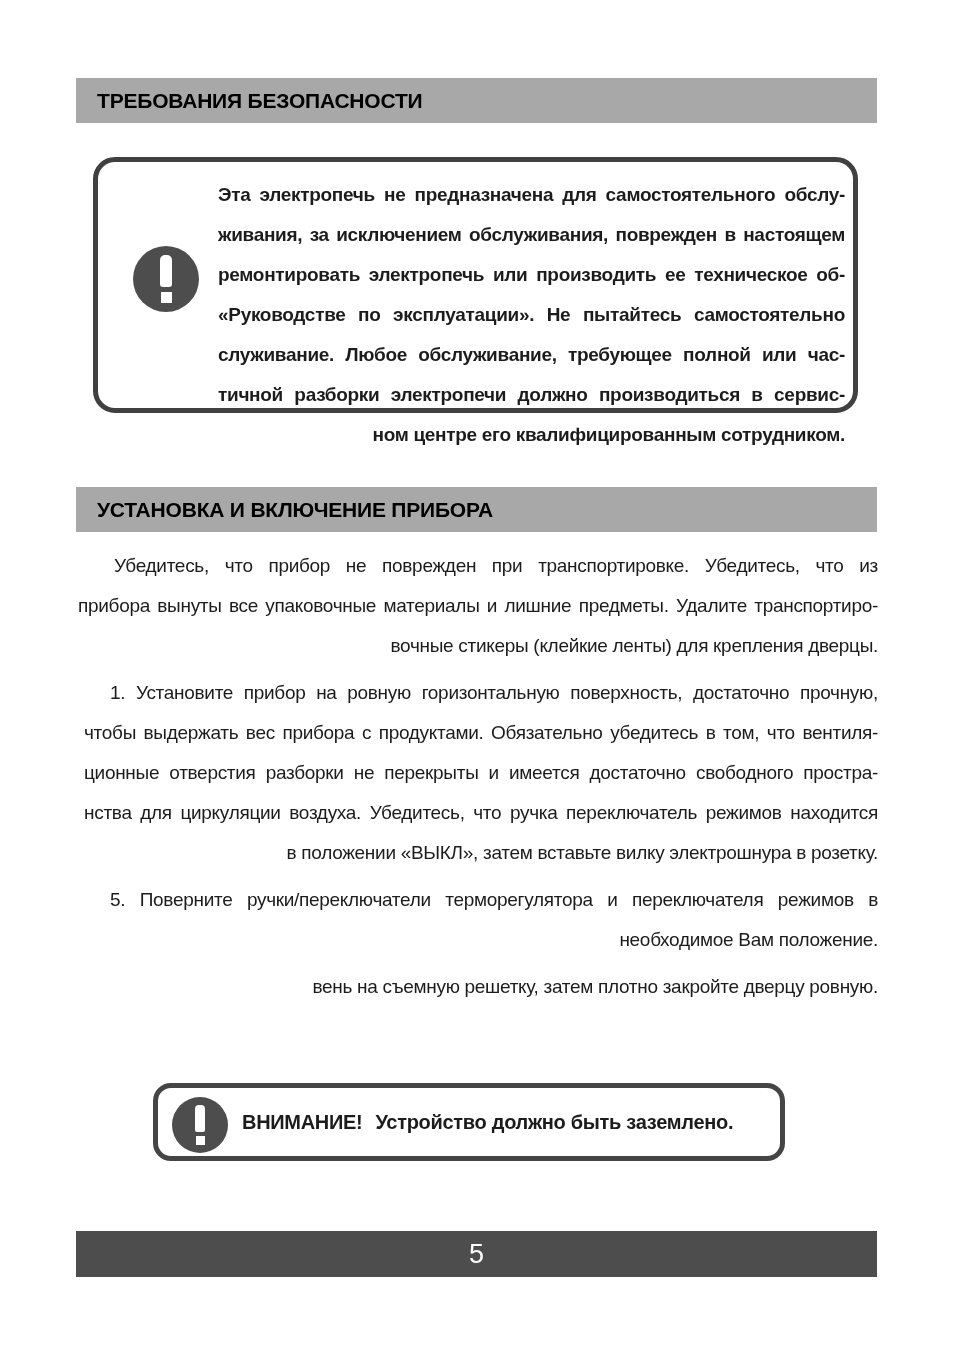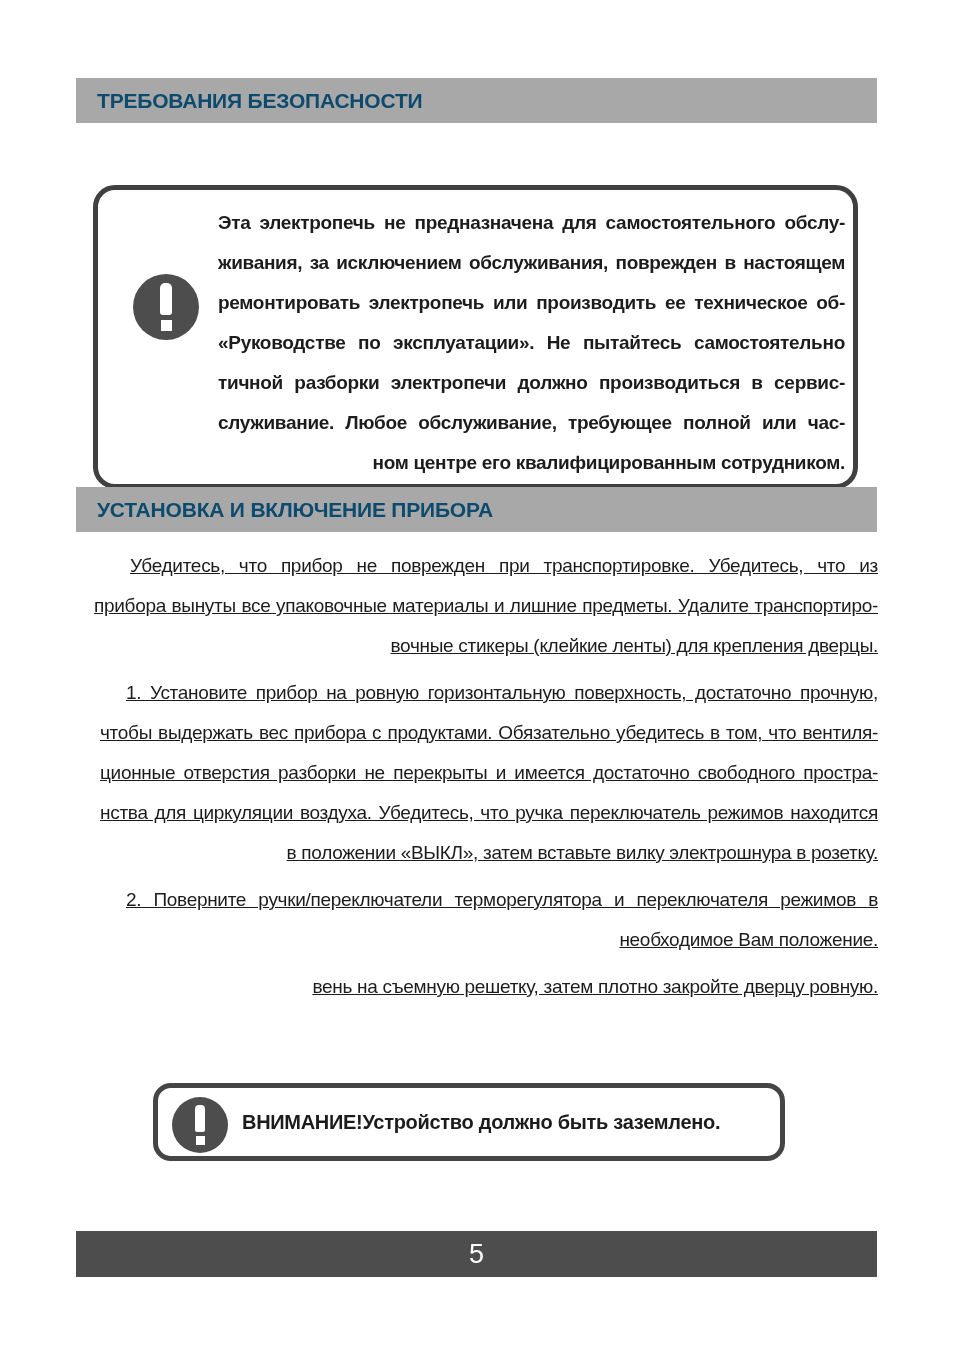--- a/index.html
+++ b/index.html
@@ -13,42 +13,41 @@
     overflow: hidden;
   }
 
   
   .section-bar {
     position: absolute;
     left: 76px;
     width: 801px;
     height: 45px;
     background: #a8a8a8;
-    color: #0c4a6e;
+    color: #000000;
     font-size: 21px;
     font-weight: bold;
     line-height: 45px;
     padding-left: 21px;
     box-sizing: border-box;
     letter-spacing: -0.2px;
   }
   .section-bar.safety  { top: 78px; }
   .section-bar.install { top: 487px; }
 
   
   .warn-box {
     position: absolute;
     left: 93px;
     top: 157px;
     width: 765px;
-    height: 304px;
+    height: 256px;
     border: 5px solid #404040;
     border-radius: 22px;
     box-sizing: border-box;
-    margin-top: 28px;
   }
   .warn-box .warn-text {
     position: absolute;
     left: 120px;
     top: 16px;
     width: 627px;
     font-size: 19px;
     font-weight: bold;
     line-height: 33px;
     letter-spacing: -0.3px;
@@ -76,21 +75,21 @@
   
   .body-text {
     position: absolute;
     left: 78px;
     top: 546px;
     width: 800px;
     font-size: 19px;
     line-height: 40px;
     letter-spacing: -0.3px;
   }
-  .para { margin: 0 0 7px 16px; text-decoration: underline; }
+  .para { margin: 0 0 7px 0; }
   .para.numbered { padding-left: 6px; }
   .ln { min-height: 40px; }
   .jline { text-align: justify; text-align-last: justify; }
   .lline { text-align: right; }
   .indent1 { text-indent: 36px; }
   .indent2 { text-indent: 26px; }
 
   
   .attention-box {
     position: absolute;
@@ -107,21 +106,21 @@
     left: 84px;
     top: 0;
     height: 68px;
     display: flex;
     align-items: center;
     font-size: 20px;
     font-weight: bold;
     letter-spacing: -0.3px;
     white-space: nowrap;
   }
-  .attention-text .att-label { }
+  .attention-text .att-label { margin-right: 13px; }
 
   
   .footer-bar {
     position: absolute;
     left: 76px;
     top: 1231px;
     width: 801px;
     height: 46px;
     background: #4d4d4d;
     color: #ffffff;
@@ -138,22 +137,22 @@
 
   <div class="section-bar safety">ТРЕБОВАНИЯ БЕЗОПАСНОСТИ</div>
 
   <div class="warn-box">
     <div class="excl big"></div>
     <div class="warn-text">
       <div class="ln jline">Эта электропечь не предназначена для самостоятельного обслу-</div>
       <div class="ln jline">живания, за исключением обслуживания, поврежден в настоящем</div>
       <div class="ln jline">ремонтировать электропечь или производить ее техническое об-</div>
       <div class="ln jline">«Руководстве по эксплуатации». Не пытайтесь самостоятельно</div>
+      <div class="ln jline">служивание. Любое обслуживание, требующее полной или час-</div>
       <div class="ln jline">тичной разборки электропечи должно производиться в сервис-</div>
-      <div class="ln jline">служивание. Любое обслуживание, требующее полной или час-</div>
       <div class="ln lline">ном центре его квалифицированным сотрудником.</div>
     </div>
   </div>
 
   <div class="section-bar install">УСТАНОВКА И ВКЛЮЧЕНИЕ ПРИБОРА</div>
 
   <div class="body-text">
 
     <div class="para">
       <div class="ln jline indent1">Убедитесь, что прибор не поврежден при транспортировке. Убедитесь, что из</div>
@@ -163,21 +162,21 @@
 
     <div class="para numbered">
       <div class="ln jline indent2">1. Установите прибор на ровную горизонтальную поверхность, достаточно прочную,</div>
       <div class="ln jline">чтобы выдержать вес прибора с продуктами. Обязательно убедитесь в том, что вентиля-</div>
       <div class="ln jline">ционные отверстия разборки не перекрыты и имеется достаточно свободного простра-</div>
       <div class="ln jline">нства для циркуляции воздуха. Убедитесь, что ручка переключатель режимов находится</div>
       <div class="ln lline">в положении «ВЫКЛ», затем вставьте вилку электрошнура в розетку.</div>
     </div>
 
     <div class="para numbered">
-      <div class="ln jline indent2">2. Поверните ручки/переключатели терморегулятора и переключателя режимов в</div>
+      <div class="ln jline indent2">5. Поверните ручки/переключатели терморегулятора и переключателя режимов в</div>
       <div class="ln lline">необходимое Вам положение.</div>
     </div>
 
     <div class="para numbered">
       <div class="ln lline">вень на съемную решетку, затем плотно закройте дверцу ровную.</div>
     </div>
 
   </div>
 
   <div class="attention-box">

